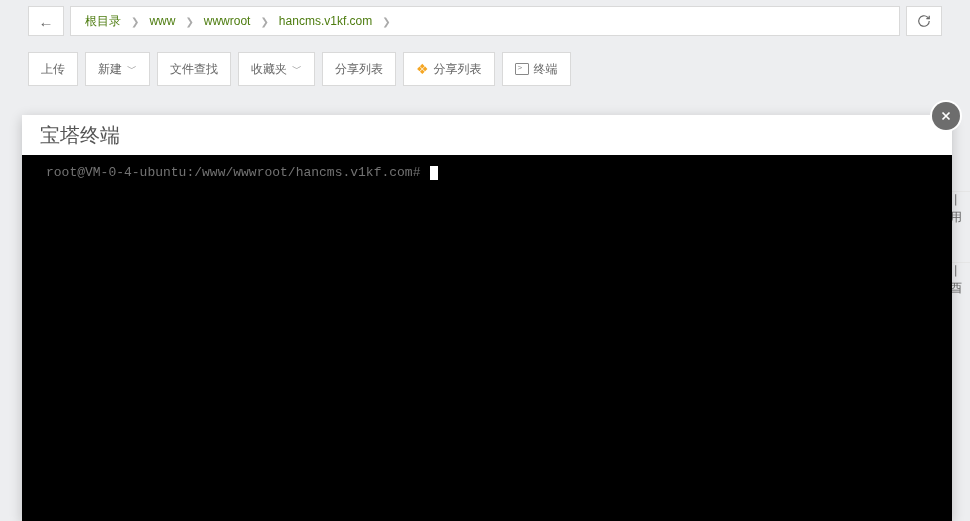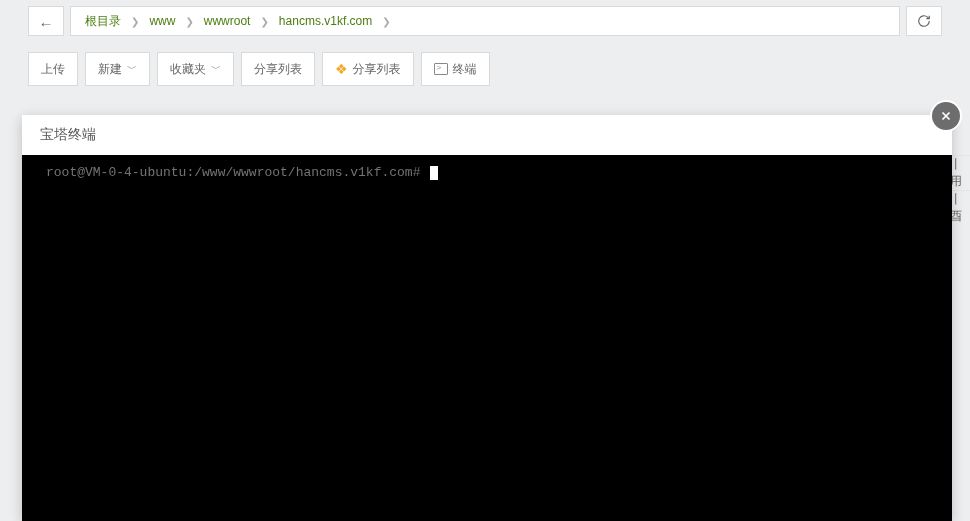--- a/index.html
+++ b/index.html
@@ -122,40 +122,41 @@
     color: #666;
   }
   .side-peek div{
     height: 35px;
     border-top: 1px solid #e6e6e6;
     display:flex;
     align-items:center;
     justify-content:center;
     font-size:12px;
     background:#EDEEF0;
+    margin-top:36px;
   }
 
   
   .modal {
     position: absolute;
     left: 22px;
     top: 115px;
     width: 930px;
     bottom: 0;
     background: #fff;
     box-shadow: 0 3px 12px rgba(0,0,0,0.2);
     display: flex;
     flex-direction: column;
   }
   .modal-title {
     height: 40px;
     padding: 0 18px;
     display: flex;
     align-items: center;
-    font-size: 14px;
+    font-size: 20px;
     color: #555;
     border-bottom: 0;
   }
   .terminal {
     flex: 1;
     background: #000;
     color: #737373;
     font-family: "Courier New", monospace;
     font-size: 13px;
     padding: 10px 24px;
@@ -218,20 +219,23 @@
 
 <div class="toolbar">
   <div class="btn">
     <span>上传</span>
   </div>
   <div class="btn">
     <span>新建</span>
     <span class="chev">﹀</span>
   </div>
   <div class="btn">
+    <span>文件查找</span>
+  </div>
+  <div class="btn">
     <span>收藏夹</span>
     <span class="chev">﹀</span>
   </div>
   <div class="btn">
     <span>分享列表</span>
   </div>
   <div class="btn">
     <span class="sync-icon2">❖</span>
     <span>分享列表</span>
   </div>

